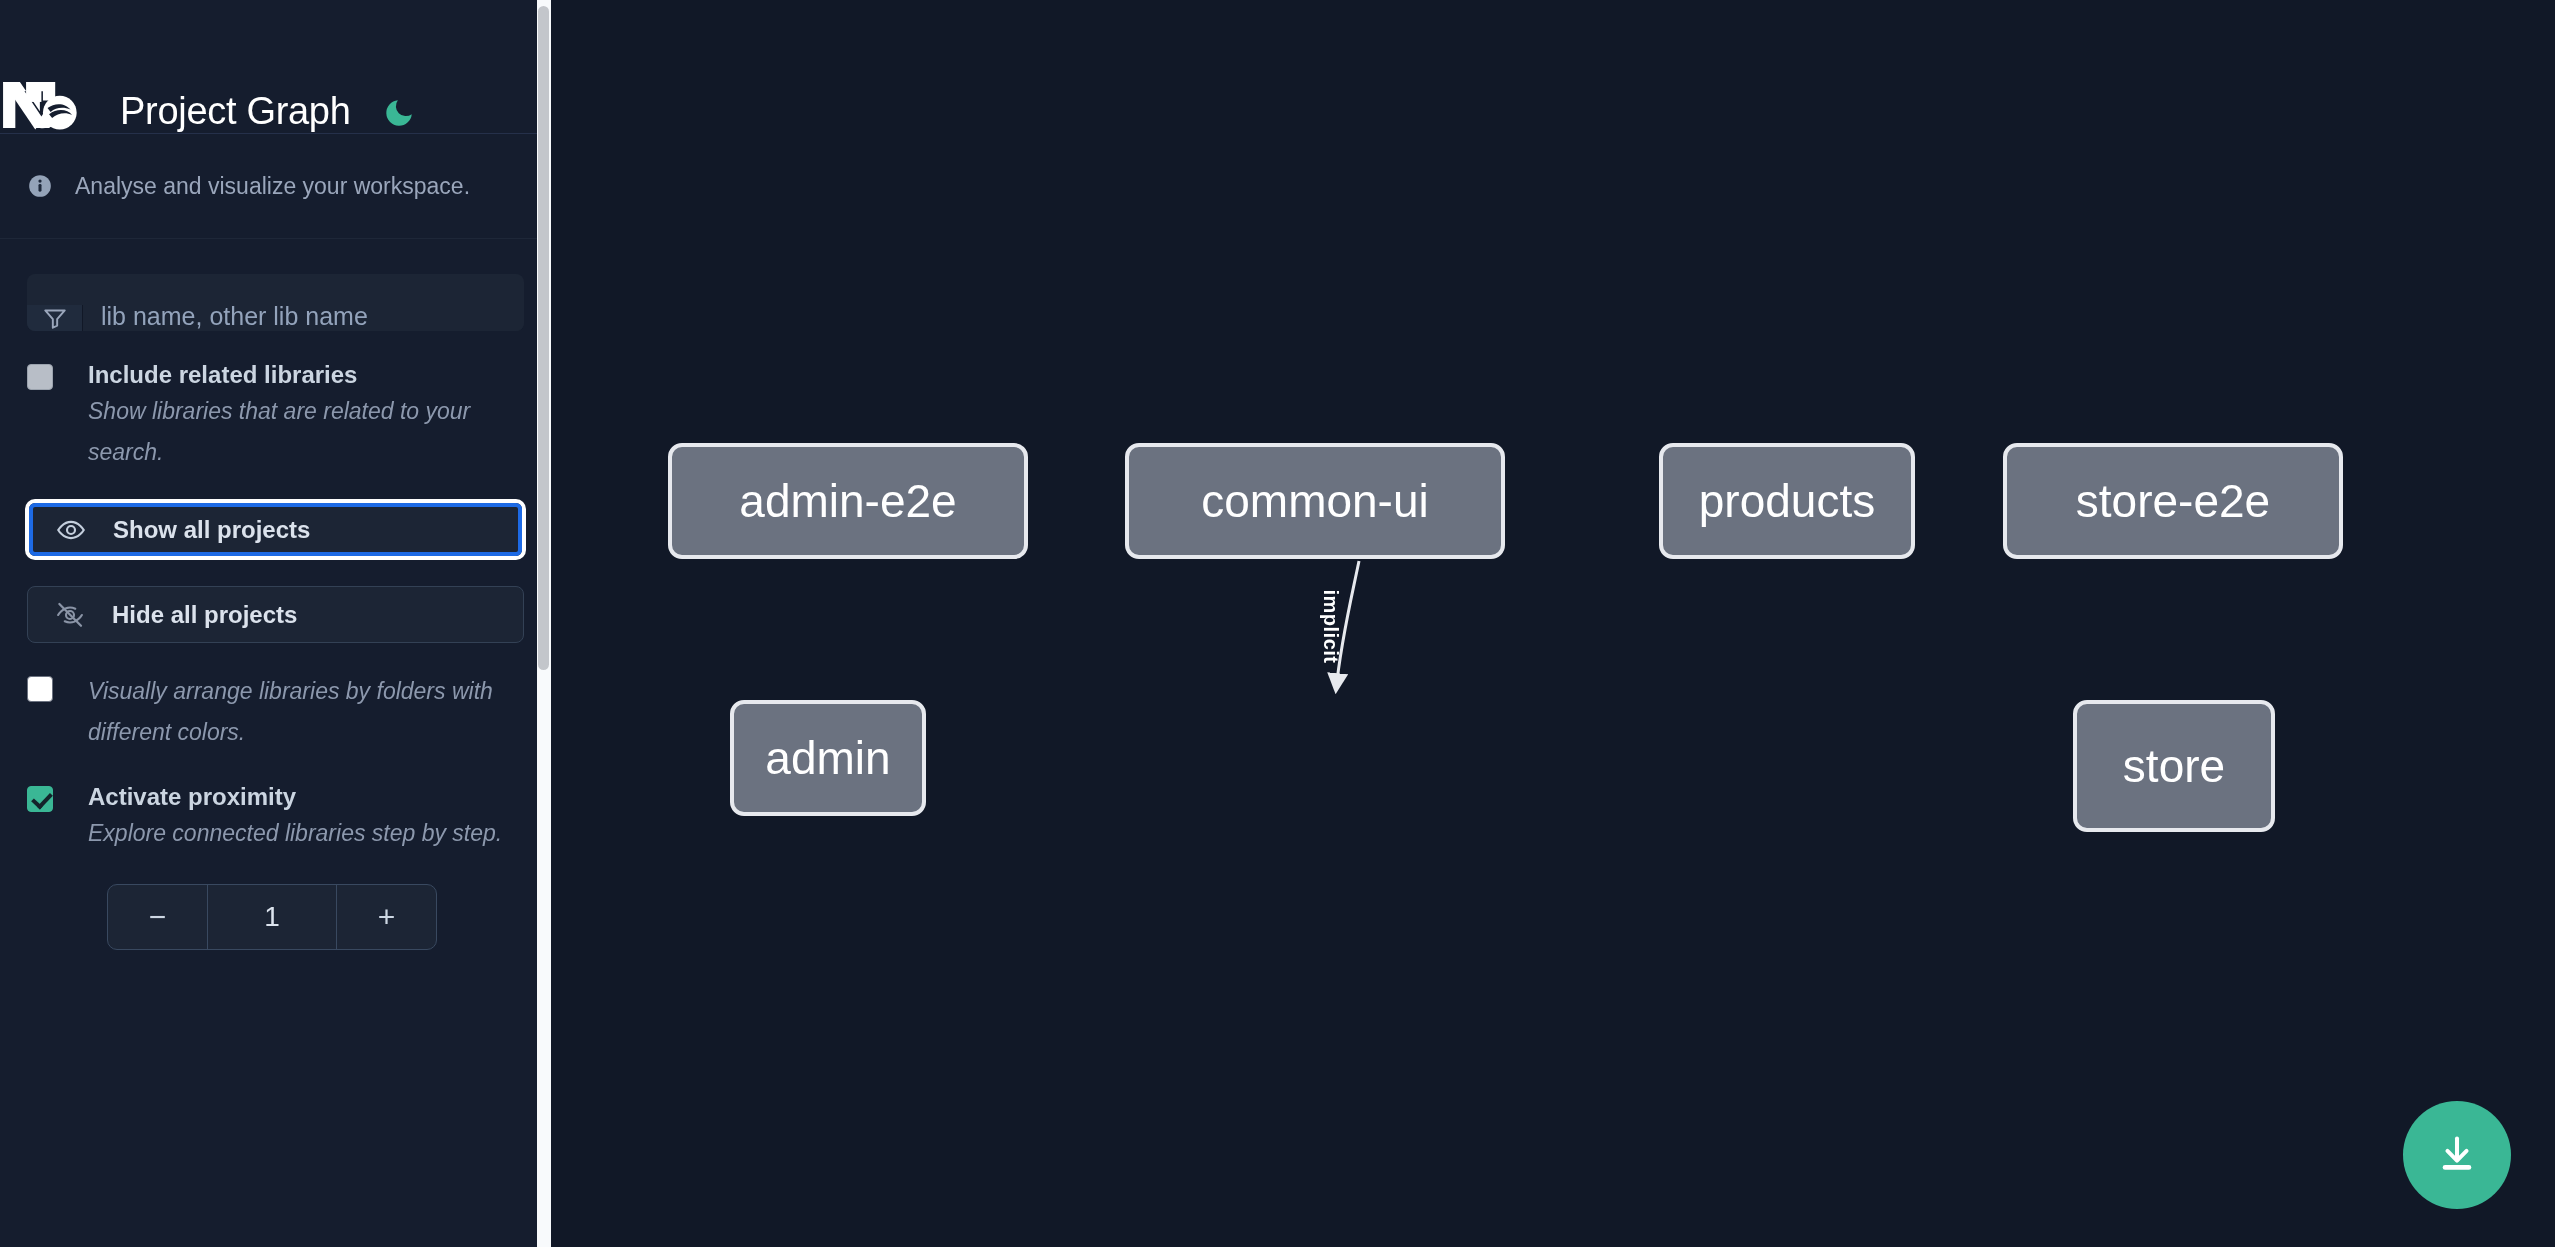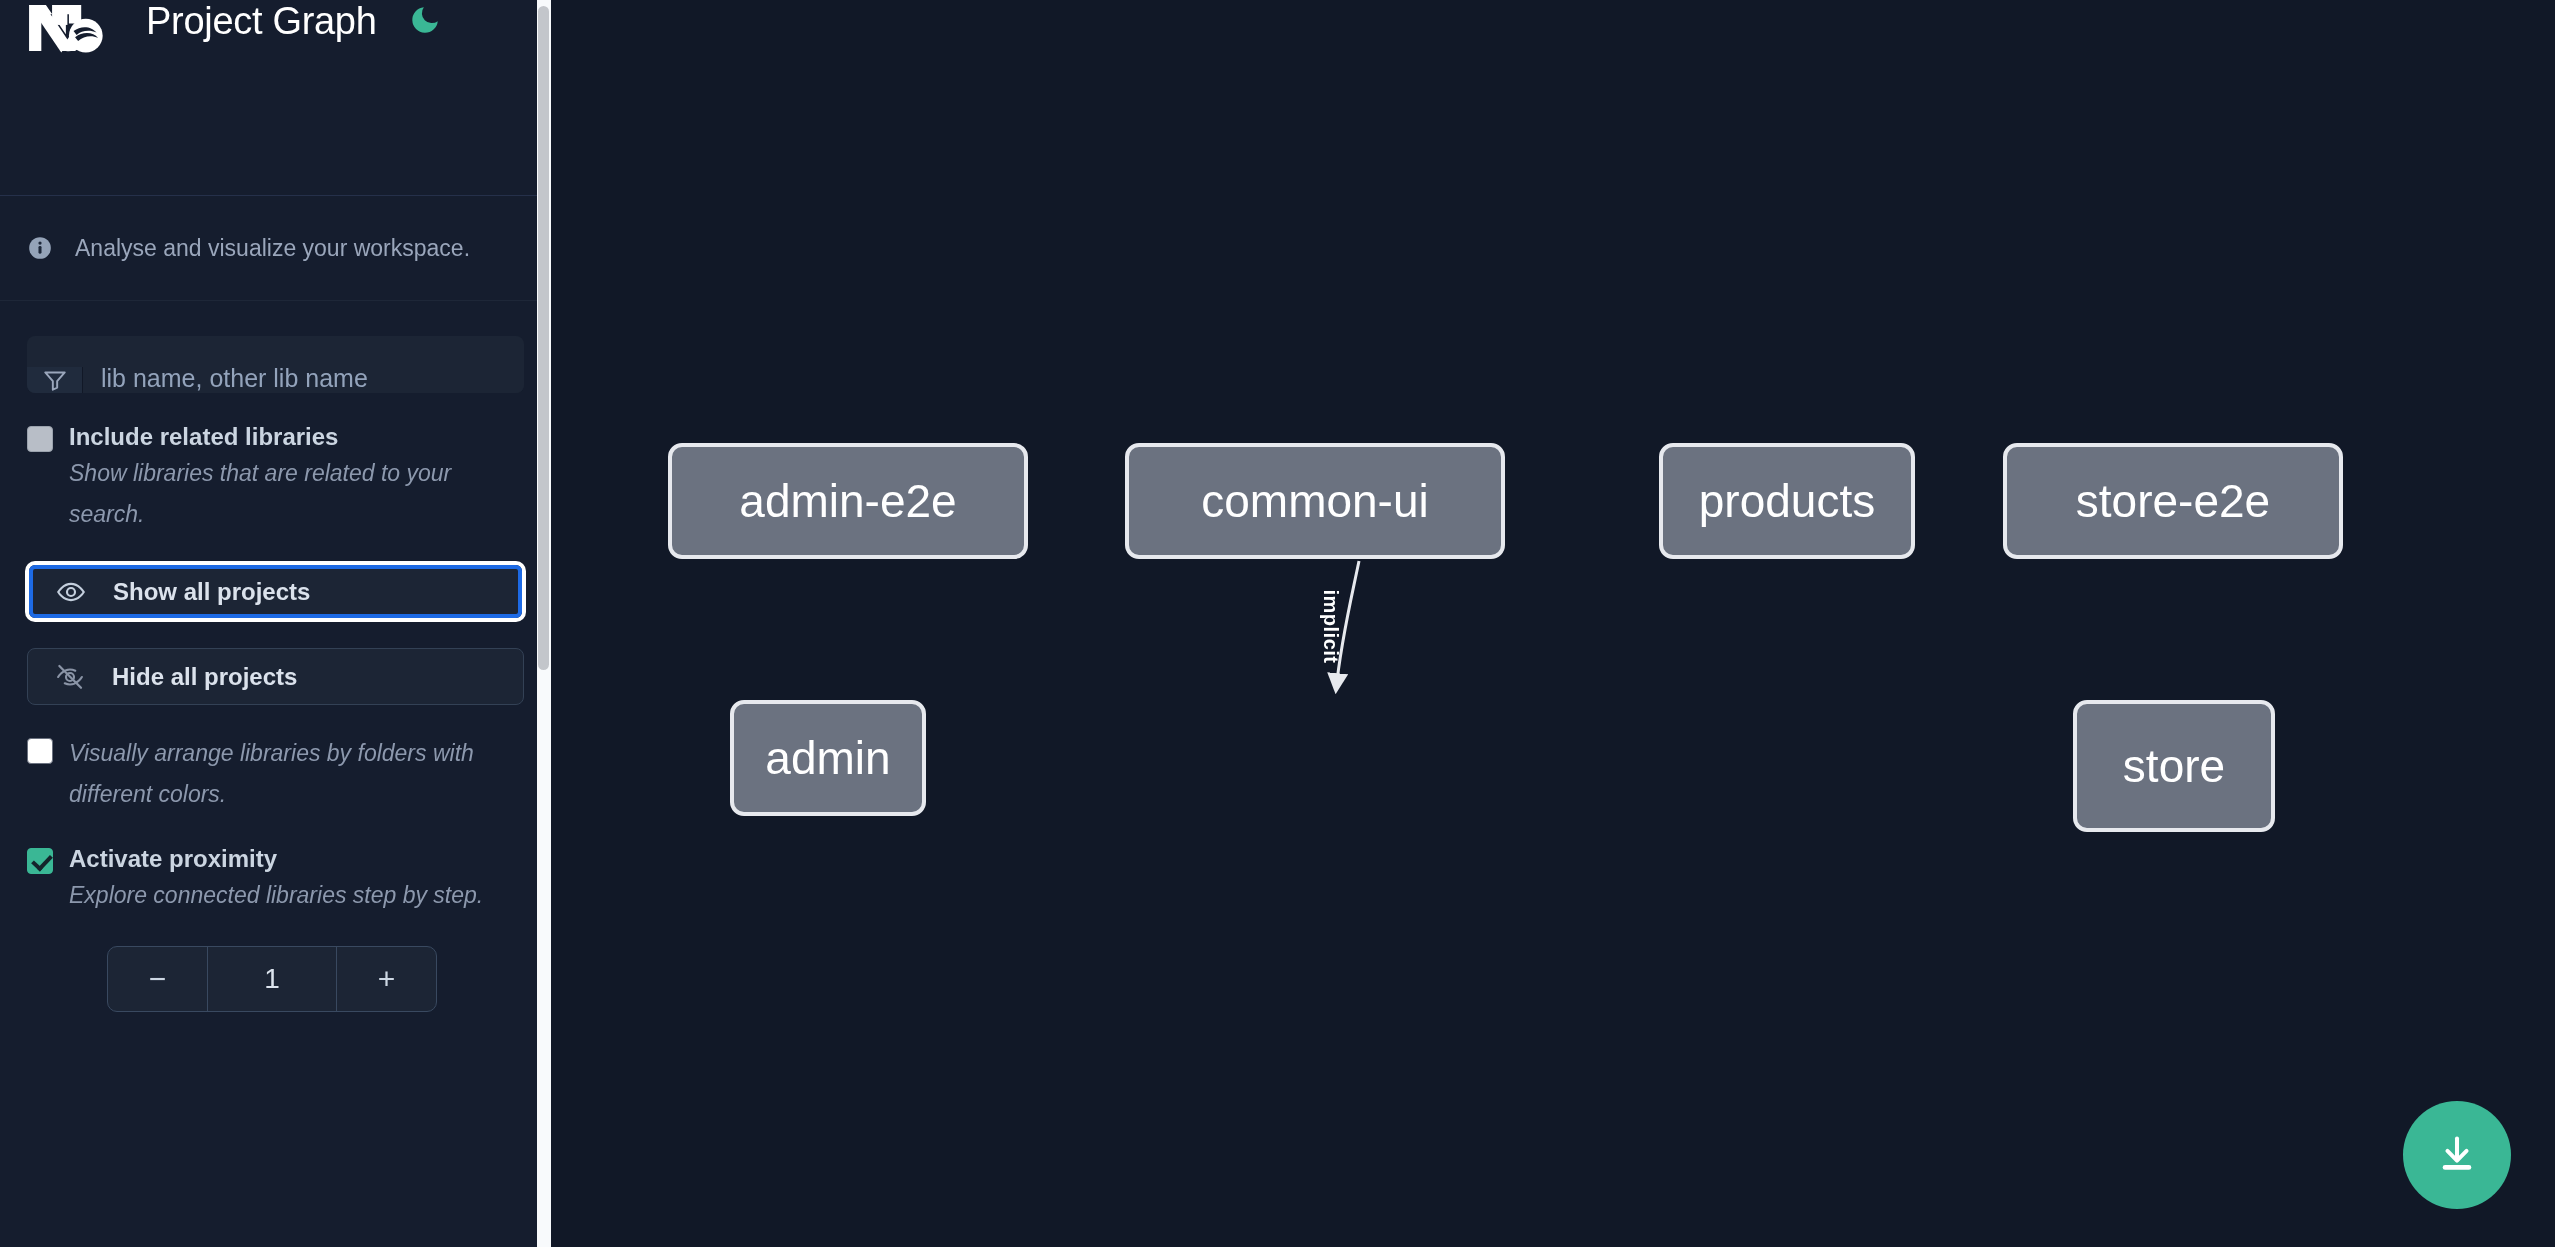--- a/index.html
+++ b/index.html
@@ -25,24 +25,23 @@
     flex: 0 0 551px;
     overflow: hidden;
   }
   #sidebar-inner {
     position: relative;
     width: 551px;
     height: 1247px;
   }
 
   .sb-header {
-    height: 196px;
-    display: flex;
-    align-items: flex-start;
-    padding-left: 26px;
+    height: 134px;
+    display: flex;
+    align-items: flex-end;
     border-bottom: 1px solid #25304a;
   }
   .nx-logo { width: 92px; height: 56px; flex: 0 0 92px; }
   .app-title {
     margin-left: 28px;
     color: #ffffff;
     font-size: 38px;
     font-weight: 400;
     letter-spacing: -0.3px;
     white-space: nowrap;
@@ -112,21 +111,21 @@
   .chk-box.checked { background: #3ab795; border: 1px solid #3ab795; }
   .chk-box.checked::after {
     content: "";
     position: absolute;
     left: 8px; top: 2px;
     width: 8px; height: 15px;
     border: solid #14242b;
     border-width: 0 4px 4px 0;
     transform: rotate(43deg);
   }
-  .chk-texts { margin-left: 16px; }
+  .chk-texts { margin-left: 35px; }
   .chk-title {
     color: #cbd5e1;
     font-size: 24px;
     font-weight: bold;
     line-height: 32px;
   }
   .chk-desc {
     color: #8c98ad;
     font-size: 23px;
     line-height: 41px;

